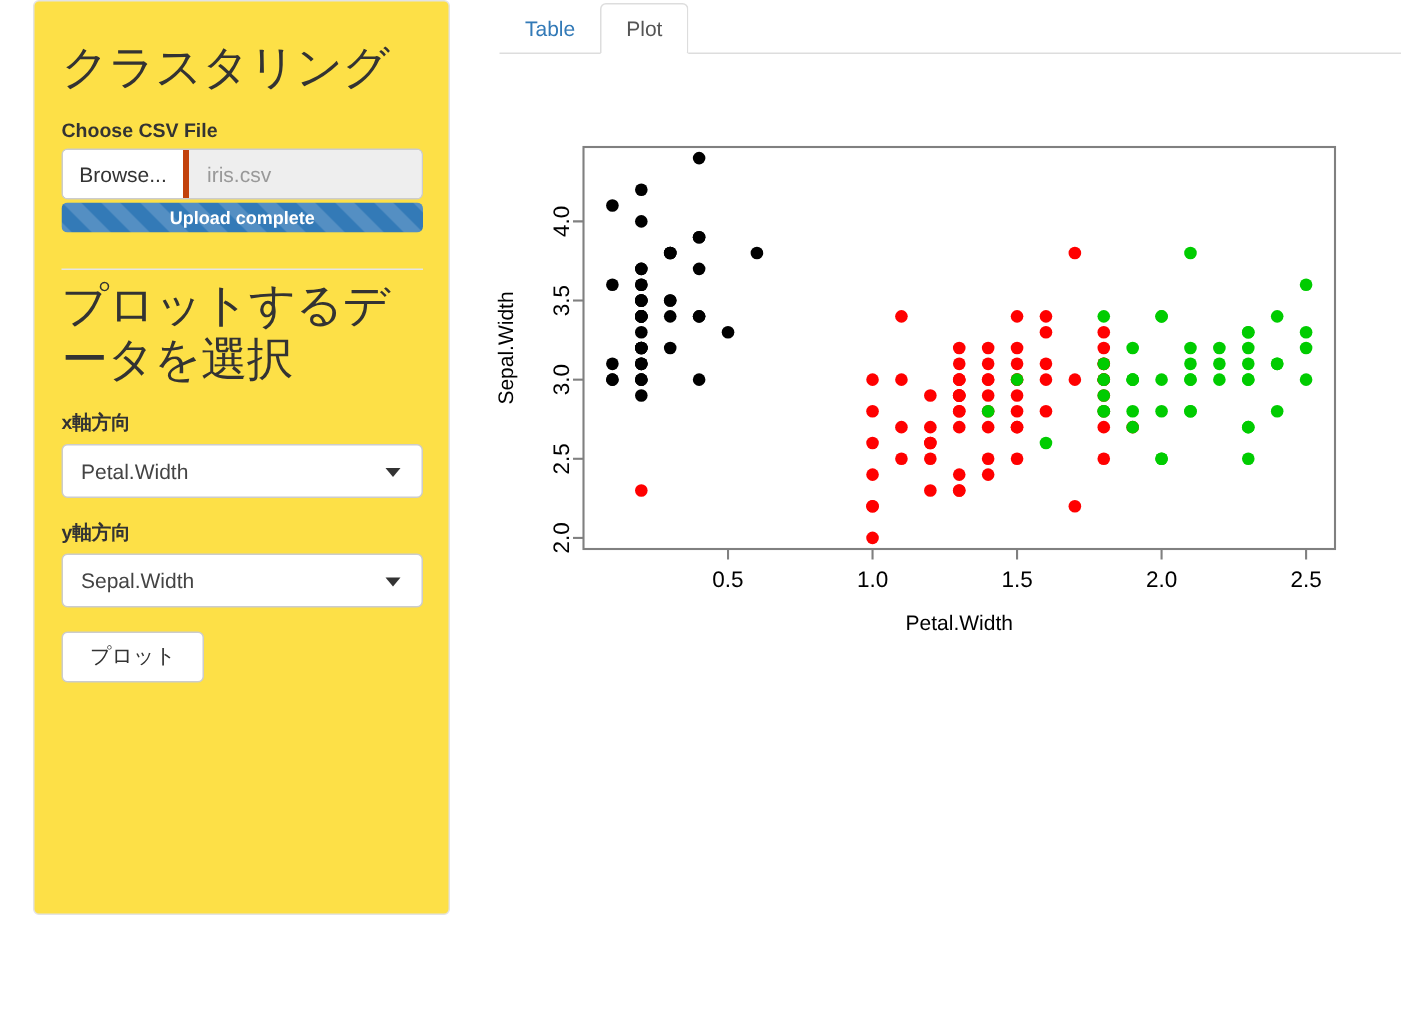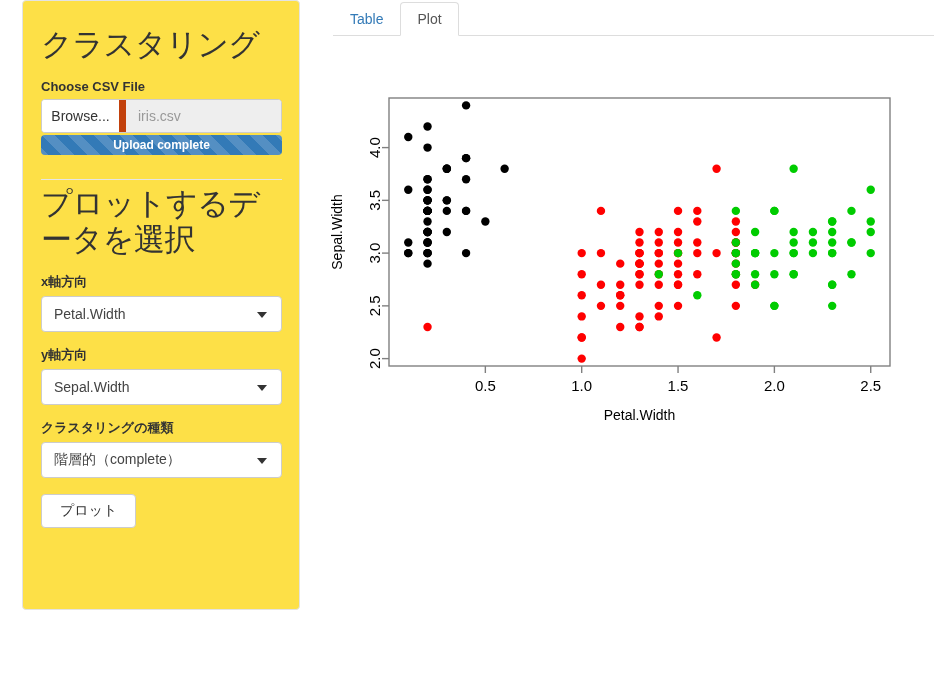--- a/index.html
+++ b/index.html
@@ -73,21 +73,21 @@
     background: #ffffff;
   }
   .browse-btn {
     width: 84px;
     display: flex;
     align-items: center;
     justify-content: center;
     font-size: 14px;
     color: #333;
     background: #ffffff;
-    border-right: 7px solid #c2410c;
+    border-right: 4px solid #c2410c;
     cursor: pointer;
     box-sizing: border-box;
   }
   .file-name {
     flex: 1;
     display: flex;
     align-items: center;
     padding-left: 12px;
     font-size: 14px;
     color: #999999;
@@ -263,27 +263,20 @@
     </div>
 
     <div class="field-block">
       <label class="form-label">y軸方向</label>
       <div class="select-box">
         <span>Sepal.Width</span>
         <span class="caret"></span>
       </div>
     </div>
 
-    <div class="field-block">
-      <label class="form-label">クラスタリングの種類</label>
-      <div class="select-box">
-        <span>階層的（complete）</span>
-        <span class="caret"></span>
-      </div>
-    </div>
 
 
     <button class="action-btn">プロット</button>
   </div>
 
   <div class="main-panel">
 
     <div class="tab-bar">
       <div class="tab">
         <span>Table</span>

